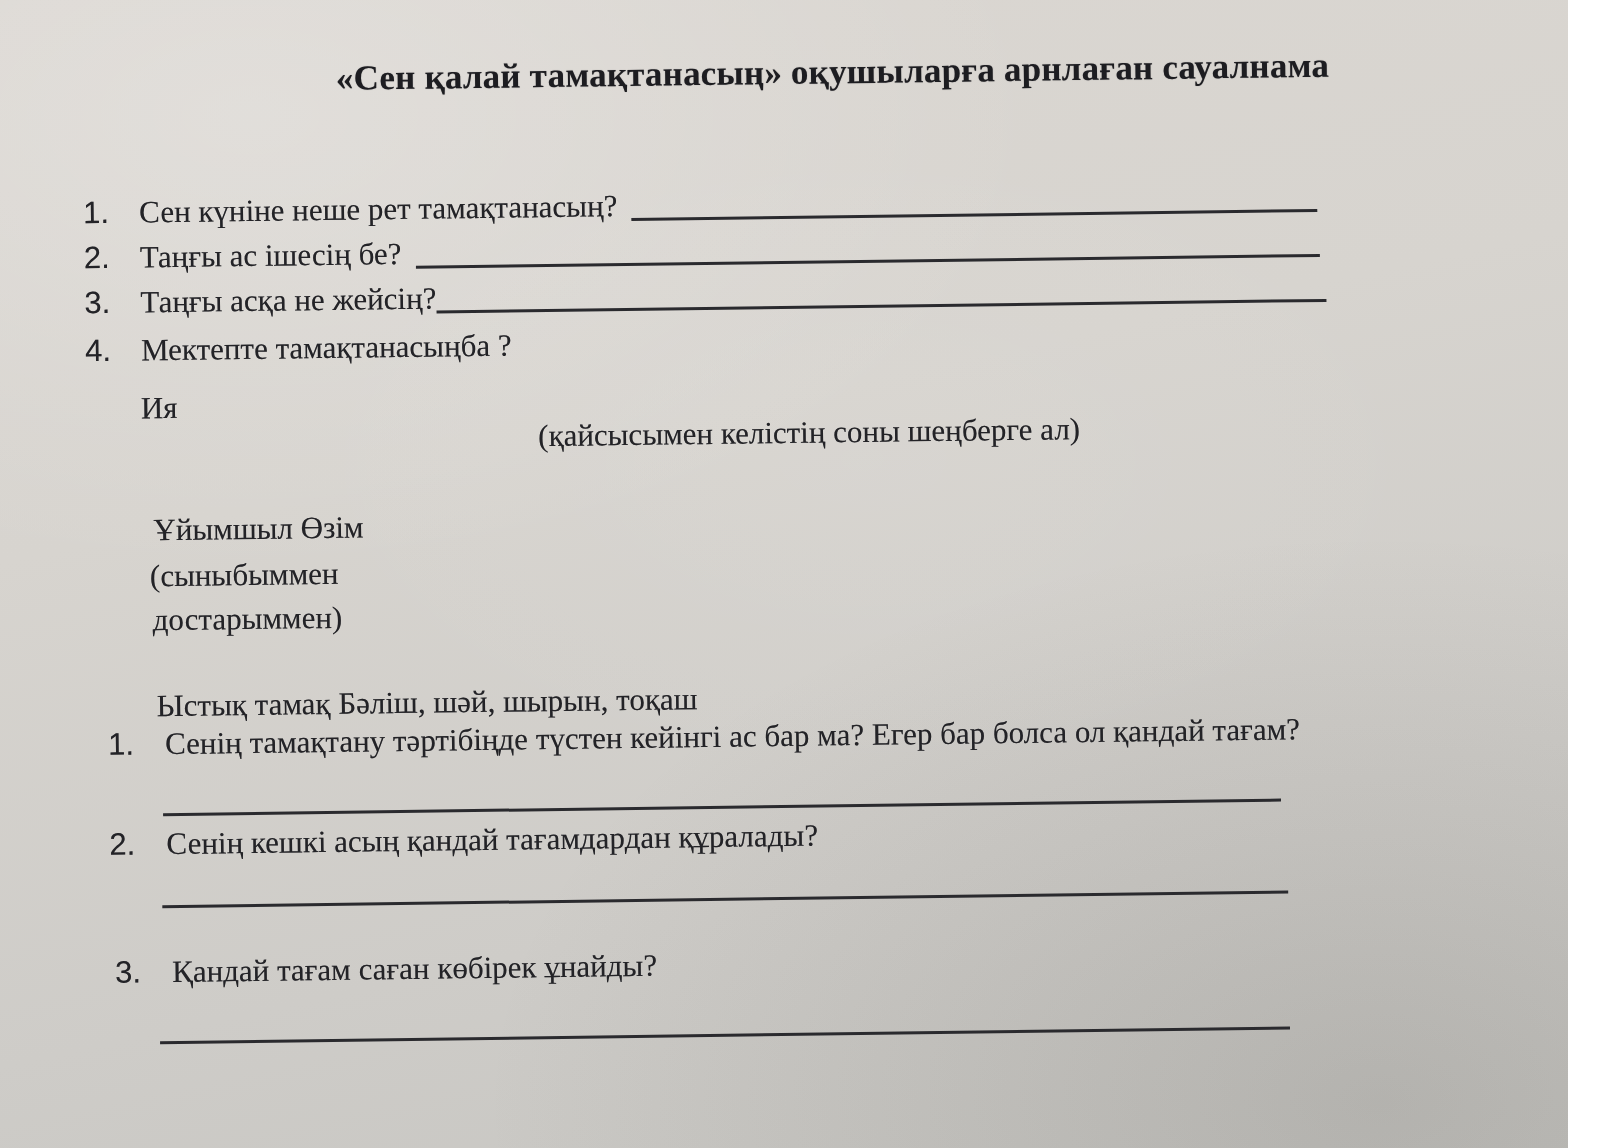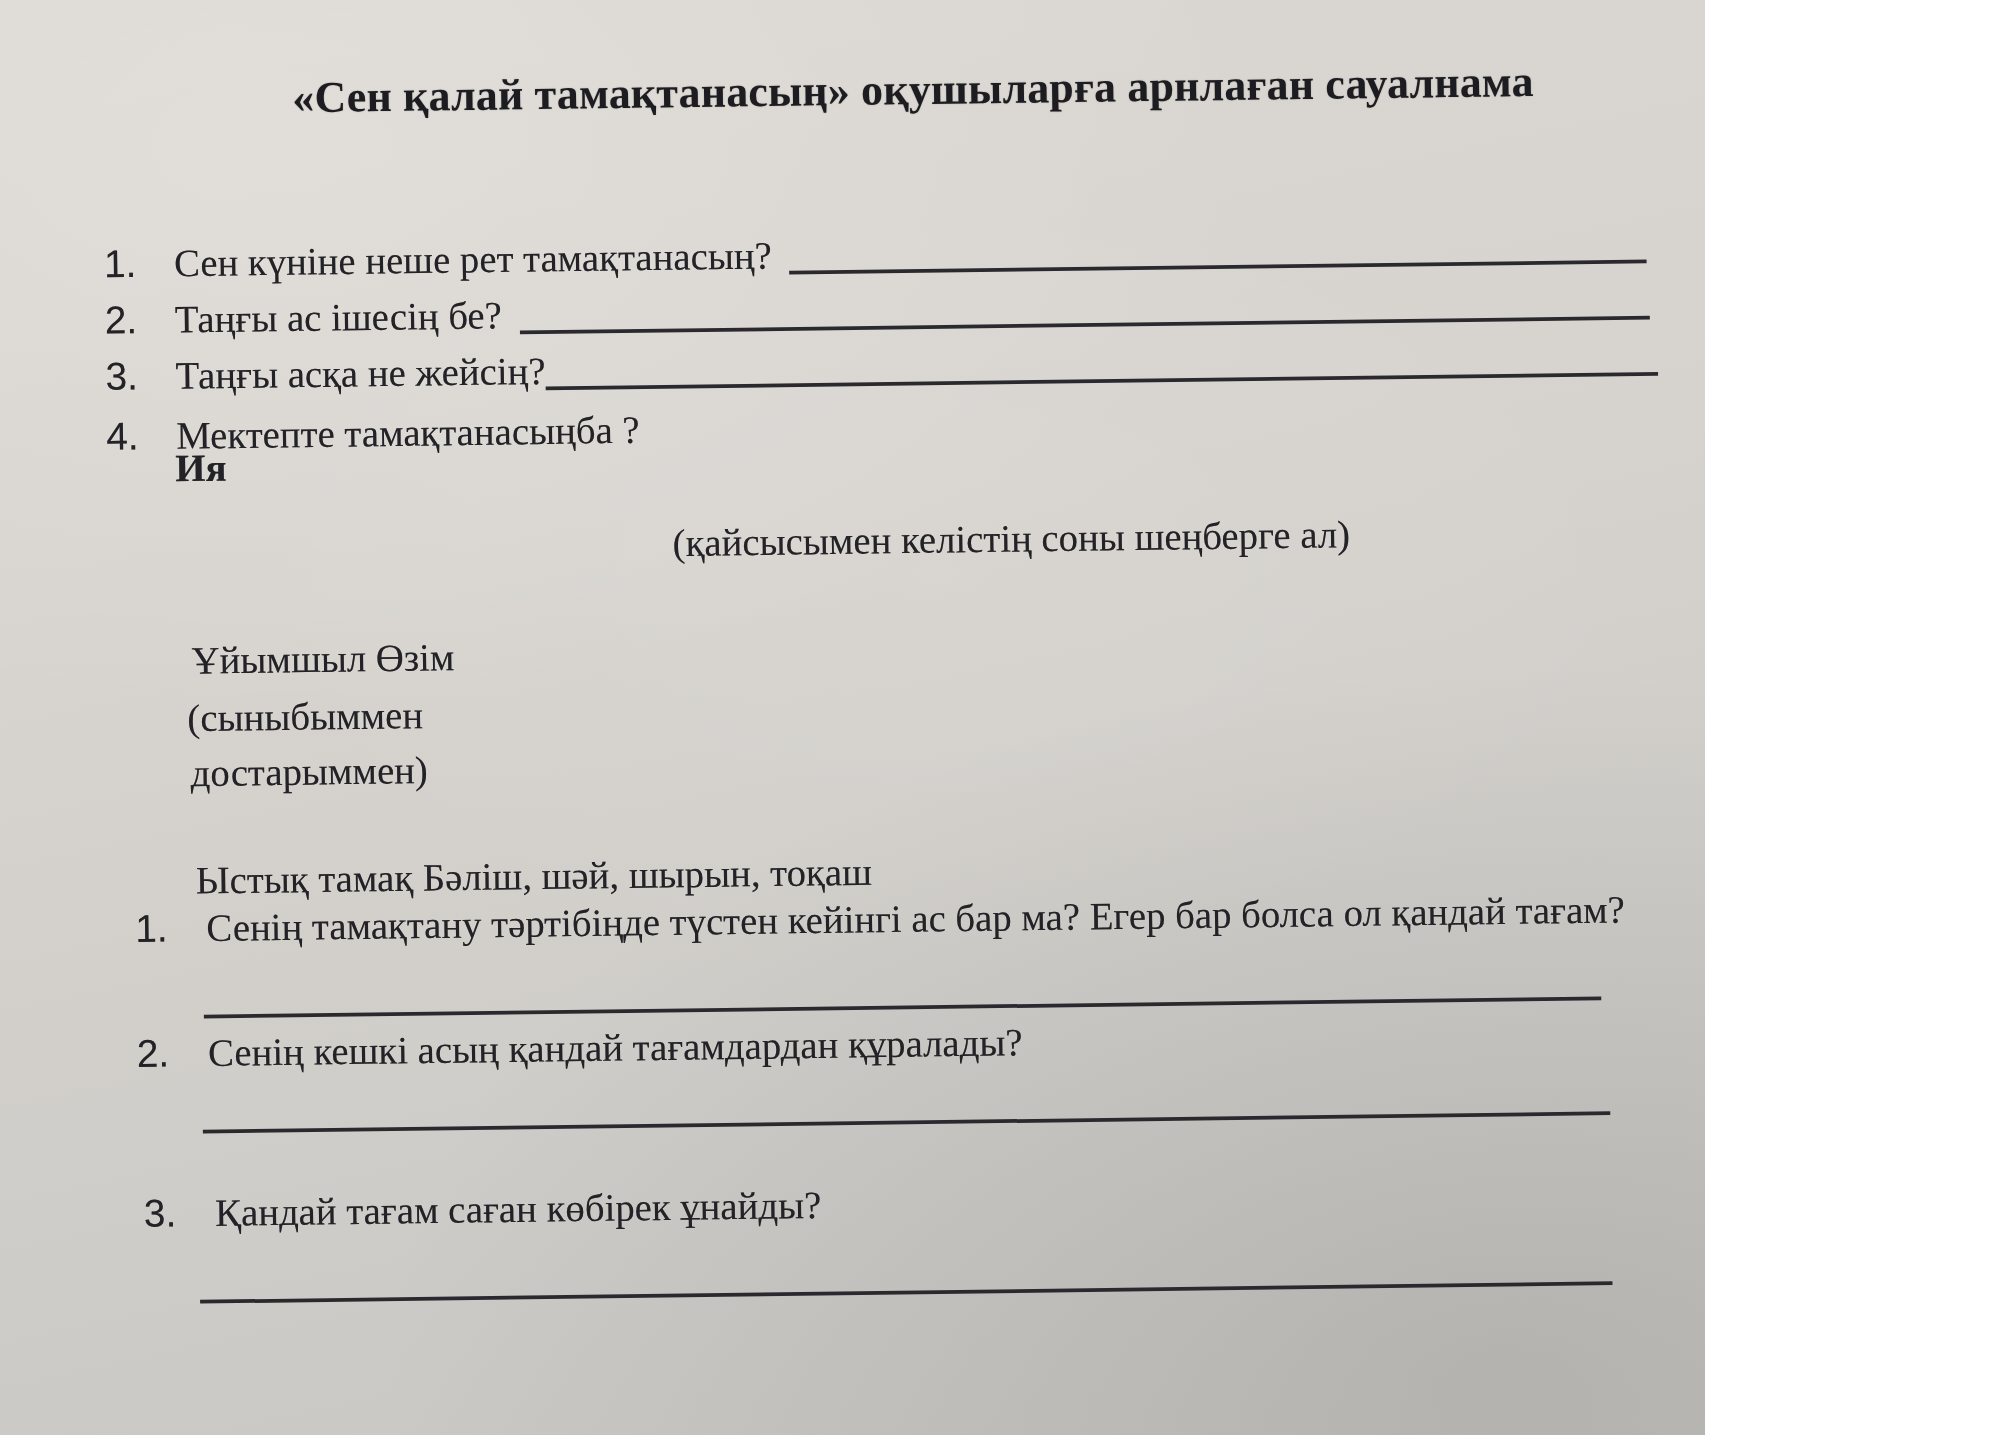--- a/index.html
+++ b/index.html
@@ -1,21 +1,21 @@
 <!DOCTYPE html>
 <html><head>
 <meta charset="utf-8">
 <style>
   html, body {
     margin: 0;
     padding: 0;
   }
   .photo {
     position: relative;
-    width: 1364px;
+    width: 1568px;
     height: 1148px;
     overflow: hidden;
     background:
       radial-gradient(1300px 750px at 16% 10%, rgba(255,255,255,0.20), rgba(255,255,255,0) 62%),
       radial-gradient(1500px 950px at 88% 96%, rgba(58,56,52,0.14), rgba(58,56,52,0) 60%),
       radial-gradient(900px 500px at 55% 40%, rgba(255,255,255,0.06), rgba(255,255,255,0) 70%),
       linear-gradient(168deg, #dbd7d2 0%, #d7d4cf 38%, #ceccc8 72%, #c6c5c1 100%);
     font-family: "Liberation Serif", serif;
     color: #232327;
   }
@@ -86,21 +86,21 @@
       <span class="num">3.</span>
       <span>Таңғы асқа не жейсің?</span>
       <span class="fill-line"></span>
     </div>
 
     <div class="abs body-text row" style="left:88px; top:322px; width:1234px;">
       <span class="num">4.</span>
       <span>Мектепте тамақтанасыңба ?</span>
     </div>
 
-    <div class="abs body-text" style="left:143px; top:348px;font-weight:bold;">Ия</div>
+    <div class="abs body-text" style="left:143px; top:380px;">Ия</div>
 
     <div class="abs body-text" style="left:540px; top:413px;">(қайсысымен келістің соны шеңберге ал)</div>
 
     <div class="abs body-text" style="left:154px; top:502px;">Ұйымшыл Өзім</div>
     <div class="abs body-text" style="left:150px; top:548px;">(сыныбыммен</div>
     <div class="abs body-text" style="left:152px; top:592px;">достарыммен)</div>
 
     <div class="abs body-text" style="left:155px; top:678px;">Ыстық тамақ Бәліш, шәй, шырын, тоқаш</div>
 
     <div class="abs body-text row s2" style="left:106px; top:716px; width:1400px;">

